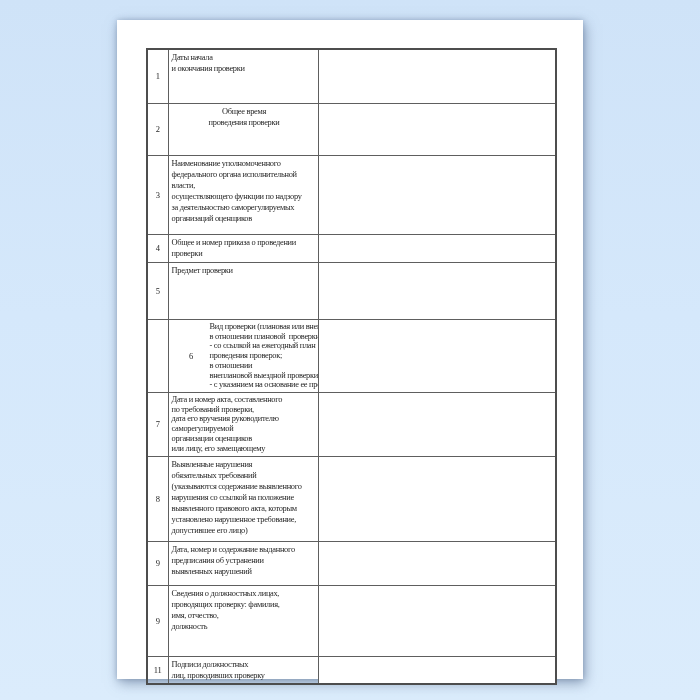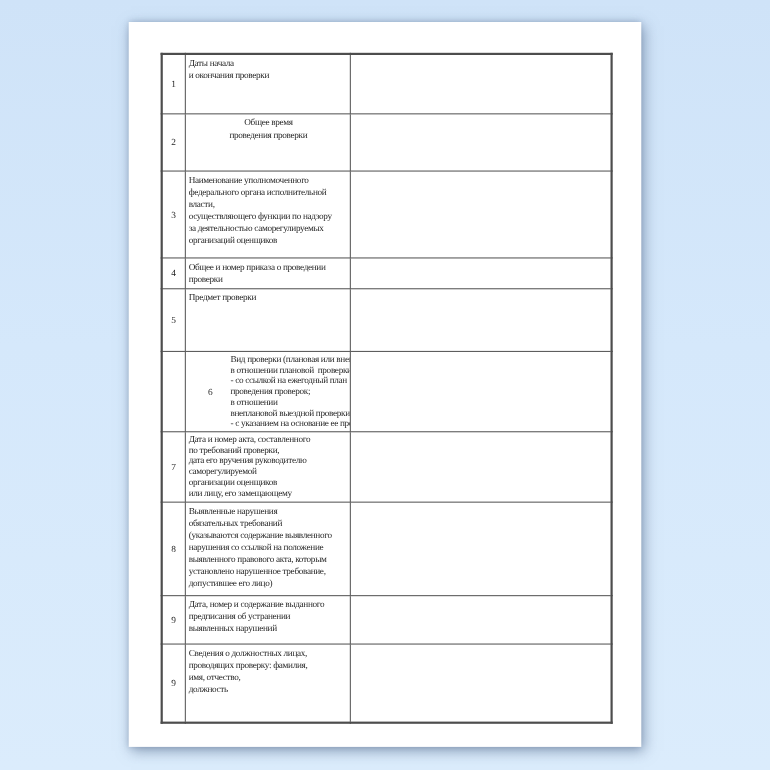--- a/index.html
+++ b/index.html
@@ -156,15 +156,21 @@
 
   <tr class="r10">
     <td class="num">9</td>
     <td class="label">Сведения о должностных лицах,
 проводящих проверку: фамилия,
 имя, отчество,
 должность</td>
     <td class="value"></td>
   </tr>
 
+  <tr class="r11">
+    <td class="num">11</td>
+    <td class="label">Подписи должностных
+лиц, проводивших проверку</td>
+    <td class="value"></td>
+  </tr>
 </tbody>
   </table>
 </div>
 
 </body></html>

